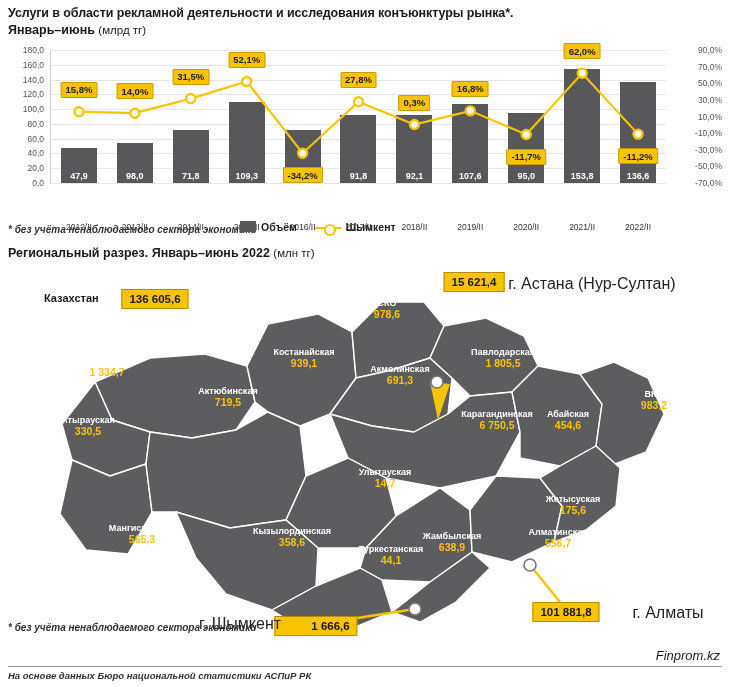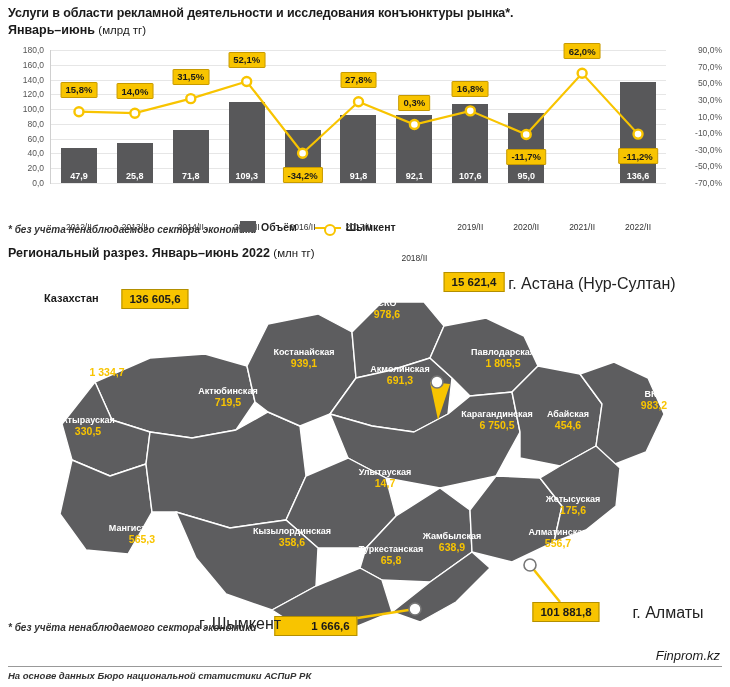--- a/index.html
+++ b/index.html
@@ -158,21 +158,21 @@
         <div class="gridline" style="top: 14.7778px;"></div>
         <div class="gridline" style="top: 0px;"></div>
       </div>
     <div class="bars" id="bars">
         <div class="bcol" style="left: 0px; width: 55.9091px;">
           <div class="bar" style="height: 35.3928px; background: rgb(88, 88, 90);"></div>
           <div class="bval">47,9</div>
         </div>
         <div class="bcol" style="left: 55.9091px; width: 55.9091px;">
           <div class="bar" style="height: 40.3433px; background: rgb(88, 88, 90);"></div>
-          <div class="bval">25,8</div>
+          <div class="bval">98,0</div>
         </div>
         <div class="bcol" style="left: 111.818px; width: 55.9091px;">
           <div class="bar" style="height: 53.0522px; background: rgb(88, 88, 90);"></div>
           <div class="bval">71,8</div>
         </div>
         <div class="bcol" style="left: 167.727px; width: 55.9091px;">
           <div class="bar" style="height: 80.7606px; background: rgb(88, 88, 90);"></div>
           <div class="bval">109,3</div>
         </div>
         <div class="bcol" style="left: 223.636px; width: 55.9091px;">
@@ -187,20 +187,24 @@
           <div class="bar" style="height: 68.0517px; background: rgb(88, 88, 90);"></div>
           <div class="bval">92,1</div>
         </div>
         <div class="bcol" style="left: 391.364px; width: 55.9091px;">
           <div class="bar" style="height: 79.5044px; background: rgb(88, 88, 90);"></div>
           <div class="bval">107,6</div>
         </div>
         <div class="bcol" style="left: 447.273px; width: 55.9091px;">
           <div class="bar" style="height: 70.1944px; background: rgb(88, 88, 90);"></div>
           <div class="bval">95,0</div>
+        </div>
+        <div class="bcol" style="left: 503.182px; width: 55.9091px;">
+          <div class="bar" style="height: 113.641px; background: rgb(88, 88, 90);"></div>
+          <div class="bval">153,8</div>
         </div>
         <div class="bcol" style="left: 559.091px; width: 55.9091px;">
           <div class="bar" style="height: 100.932px; background: rgb(88, 88, 90);"></div>
           <div class="bval">136,6</div>
         </div>
       </div>
     <svg class="growth-svg" id="gsvg" viewBox="0 0 615 133">
         <polyline points="27.954545454545453,61.678749999999994 83.86363636363636,63.175 139.77272727272725,48.628125 195.6818181818182,31.50437500000001 251.59090909090907,103.24125000000001 307.49999999999994,51.70375 363.4090909090909,74.56312500000001 419.3181818181818,60.8475 475.2272727272727,84.53812500000001 531.1363636363636,23.275000000000006 587.0454545454545,84.1225" fill="none" stroke="#f8c400" stroke-width="2.2"></polyline>
         <circle cx="27.954545454545453" cy="61.678749999999994" r="4.5" fill="#ffffff" stroke="#f8c400" stroke-width="2.4"></circle>
         <circle cx="83.86363636363636" cy="63.175" r="4.5" fill="#ffffff" stroke="#f8c400" stroke-width="2.4"></circle>
@@ -227,21 +231,21 @@
         <div class="glabel" style="left: 531.136px; top: 1.275px;">62,0%</div>
         <div class="glabel" style="left: 587.045px; top: 106.123px;">-11,2%</div>
       </div>
     <div id="xlabels">
         <div class="xlab" style="left: 27.9545px;">2012/II</div>
         <div class="xlab" style="left: 83.8636px;">2013/II</div>
         <div class="xlab" style="left: 139.773px;">2014/II</div>
         <div class="xlab" style="left: 195.682px;">2015/II</div>
         <div class="xlab" style="left: 251.591px;">2016/II</div>
         <div class="xlab" style="left: 307.5px;">2017/II</div>
-        <div class="xlab" style="left: 363.409px; margin-top: 31px;">2018/II</div>
+        <div class="xlab" style="left: 363.409px;">2018/II</div>
         <div class="xlab" style="left: 419.318px;">2019/II</div>
         <div class="xlab" style="left: 475.227px;">2020/II</div>
         <div class="xlab" style="left: 531.136px;">2021/II</div>
         <div class="xlab" style="left: 587.045px;">2022/II</div>
       </div>
   </div>
 </div>
 
 <div class="footnote" style="left:8px;top:224px;">* без учёта ненаблюдаемого сектора экономики</div>
 
@@ -367,21 +371,21 @@
   <div class="mlab" style="left:452px;top:280px;">
     <span>Жамбылская</span>
     <span class="v">638,9</span>
   </div>
   <div class="mlab" style="left:558px;top:276px;">
     <span>Алматинская</span>
     <span class="v">556,7</span>
   </div>
   <div class="mlab" style="left:391px;top:293px;">
     <span>Туркестанская</span>
-    <span class="v">65,8</span>
+    <span class="v">44,1</span>
   </div>
 
   <div class="kzlab" style="left:44px;top:30px;">Казахстан</div>
   <div class="callout" style="left:155px;top:37px;">136 605,6</div>
 
   <div class="callout" style="left:474px;top:20px;">15 621,4</div>
   <div class="citylab" style="left:592px;top:22px;">г. Астана (Нур-Султан)</div>
 
   <div class="callout" style="left:566px;top:350px;">101 881,8</div>
   <div class="citylab" style="left:668px;top:351px;">г. Алматы</div>

